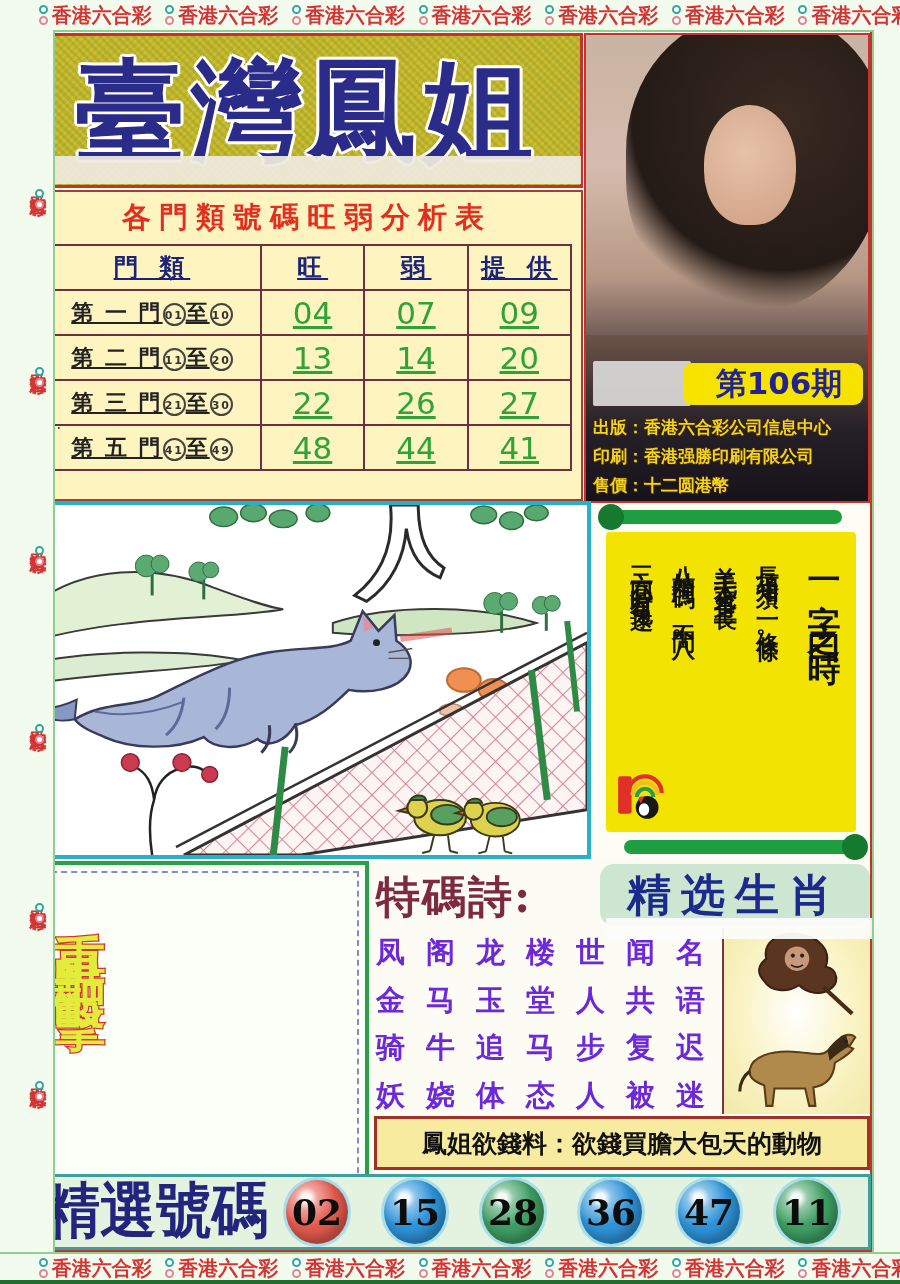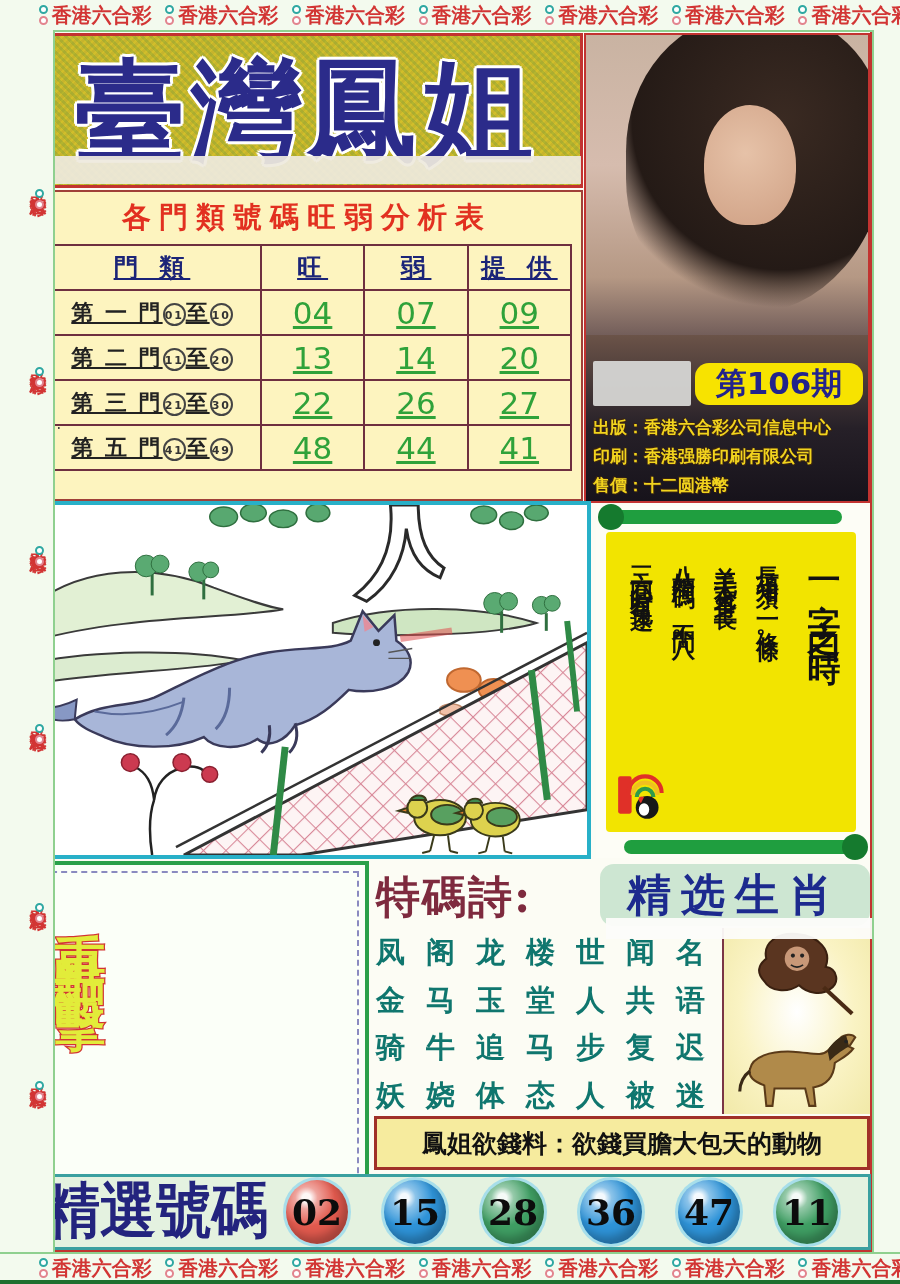--- a/index.html
+++ b/index.html
@@ -28,22 +28,22 @@
     display:flex;align-items:center;justify-content:center;}
   .masthead-text{font-size:110px;font-weight:800;color:#2b2b8a;letter-spacing:6px;line-height:1;
     text-shadow:-3px 0 #fff,3px 0 #fff,0 -3px #fff,0 3px #fff,-2px -2px #fff,2px 2px #fff,-2px 2px #fff,2px -2px #fff;}
   .title-band{position:absolute;left:33px;top:156px;width:548px;height:28px;background:rgba(238,233,222,.93);z-index:3;}
   
   .photo{position:absolute;left:584px;top:33px;width:286px;height:470px;z-index:2;box-sizing:border-box;border:2px solid #c23330;overflow:hidden;
     background:linear-gradient(180deg,#c9b3a2 0%,#d6bcae 28%,#b59884 52%,#4a3a40 72%,#221d24 100%);}
   .hair{position:absolute;left:40px;top:-20px;width:260px;height:300px;border-radius:50% 45% 60% 50%;background:radial-gradient(circle at 60% 35%,#3a2a22 0%,#241a16 60%,transparent 75%);}
   .face{position:absolute;left:118px;top:70px;width:92px;height:120px;border-radius:50% 50% 45% 45%;background:radial-gradient(circle at 45% 40%,#e6c2a8,#cfa084);}
   .shoulder{position:absolute;left:0;top:300px;width:286px;height:170px;background:linear-gradient(180deg,#6b5348 0%,#262028 55%,#16121a 100%);}
-  .issue-badge{position:absolute;right:5px;top:328px;width:168px;height:42px;background:#f7e300;border-radius:14px;display:flex;align-items:center;justify-content:center;
-    font-size:31px;font-weight:800;color:#22238c;}
+  .issue-badge{position:absolute;right:5px;top:328px;width:168px;height:42px;background:#f7e300;border-radius:9px;display:flex;align-items:center;justify-content:center;
+    font-size:31px;font-weight:800;color:#22238c;padding-left:12px;}
   .censor-box{position:absolute;left:7px;top:326px;width:98px;height:45px;background:#d6d6d4;opacity:.95;border-radius:2px;}
   .publisher{position:absolute;left:7px;bottom:4px;display:flex;flex-direction:column;gap:6px;}
   .publisher span{font-size:17px;font-weight:bold;color:#f2d41e;text-shadow:1px 1px 0 #3c2410,-1px -1px 0 #3c2410;white-space:nowrap;}
   
   .table-panel{position:absolute;left:31px;top:190px;width:552px;height:311px;box-sizing:border-box;background:#fdf4bf;border:2px solid #a04038;z-index:2;}
   .table-title{text-align:center;font-size:29px;font-weight:800;color:#e23020;letter-spacing:8px;margin-top:6px;}
   table.an{border-collapse:collapse;margin:6px auto 0;width:530px;}
   table.an td{border:2px solid #6e2f40;text-align:center;height:41px;text-decoration:underline;}
   .hcell{font-size:25px;font-weight:800;color:#1b2478;letter-spacing:6px;}
   .gcell{font-size:22px;font-weight:800;color:#222;letter-spacing:2px;white-space:nowrap;}
@@ -71,21 +71,21 @@
   .key-inner{position:absolute;left:6px;top:6px;right:6px;bottom:6px;border:2px dashed #8a8ac0;}
   .key-vtitle{position:absolute;left:10px;top:26px;writing-mode:vertical-rl;text-orientation:upright;font-size:52px;font-weight:800;letter-spacing:22px;
     color:#e2ec3a;-webkit-text-stroke:2.5px #d23434;paint-order:stroke fill;}
   .key-body{position:absolute;left:72px;top:12px;right:12px;font-size:17.5px;font-weight:bold;color:#3b3ba2;line-height:1.78;text-align:justify;text-indent:2em;}
   
   .sp-label{position:absolute;left:376px;top:868px;font-size:44px;font-weight:800;color:#7e2a3e;font-family:"DejaVu Serif","Liberation Serif",serif;z-index:2;letter-spacing:2px;}
   .zodiac-box{position:absolute;left:600px;top:864px;width:270px;height:62px;background:#cde6d2;border-radius:14px;display:flex;align-items:center;justify-content:center;z-index:2;}
   .zodiac-box span{font-size:44px;font-weight:800;color:#1c2a8e;font-family:"DejaVu Serif","Liberation Serif",serif;letter-spacing:10px;}
   .censor-strip2{position:absolute;left:606px;top:918px;width:294px;height:21px;background:rgba(252,252,250,.95);z-index:4;}
   .poem-grid{position:absolute;left:376px;top:934px;width:344px;height:180px;z-index:2;display:flex;flex-direction:column;justify-content:space-between;padding:4px 0;box-sizing:border-box;}
-  .pline{font-family:"DejaVu Serif","Liberation Serif",serif;font-weight:bold;color:#0f766e;font-size:29px;letter-spacing:21px;white-space:nowrap;line-height:1;}
+  .pline{font-family:"DejaVu Serif","Liberation Serif",serif;font-weight:bold;color:#6d28d9;font-size:29px;letter-spacing:21px;white-space:nowrap;line-height:1;}
   .animals{position:absolute;left:722px;top:928px;width:148px;height:186px;z-index:2;border-left:2px solid #7a3545;box-sizing:border-box;
     background:radial-gradient(ellipse at 50% 45%,#ffffff 0%,#faf3c4 55%,#f1e9a8 100%);}
   .animals svg{display:block;}
   
   .clue{position:absolute;left:374px;top:1116px;width:496px;height:54px;box-sizing:border-box;background:#f6eb9e;border:3px solid #a03028;z-index:2;
     display:flex;align-items:center;justify-content:center;}
   .clue span{font-size:25px;font-weight:800;color:#111;white-space:nowrap;}
   
   .numbar{position:absolute;left:31px;top:1174px;width:840px;height:76px;box-sizing:border-box;background:#e4f2e0;border:3px solid #3aa0a0;z-index:2;
     display:flex;align-items:center;}

